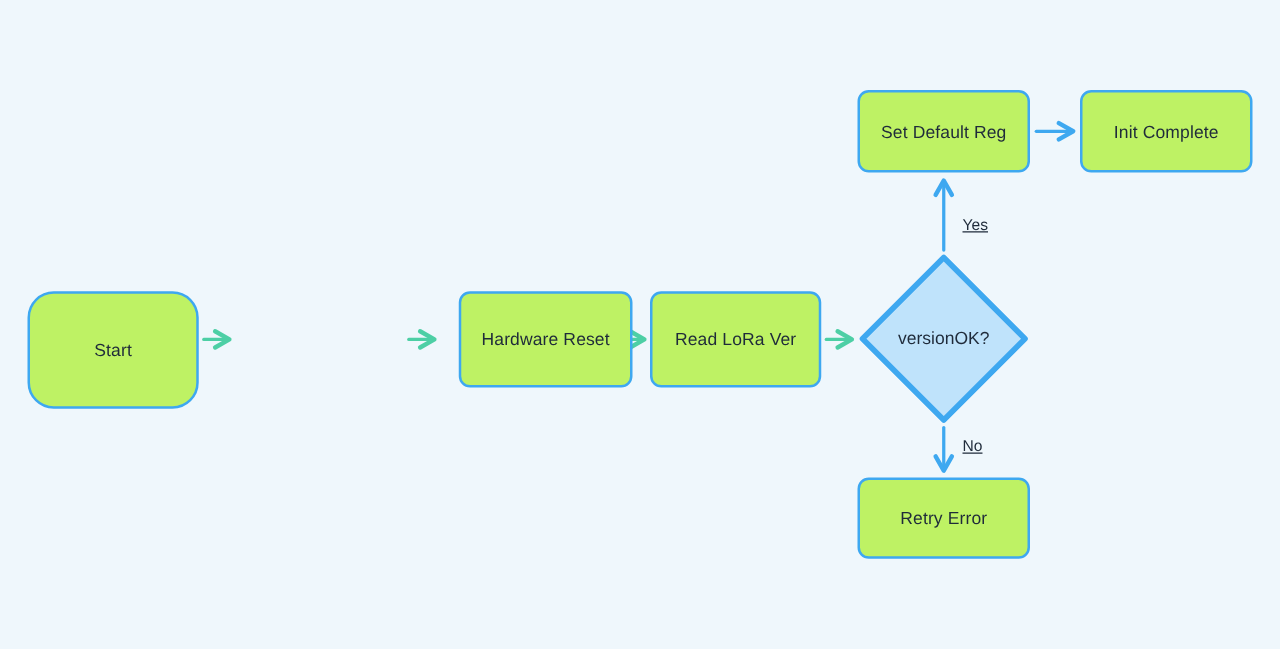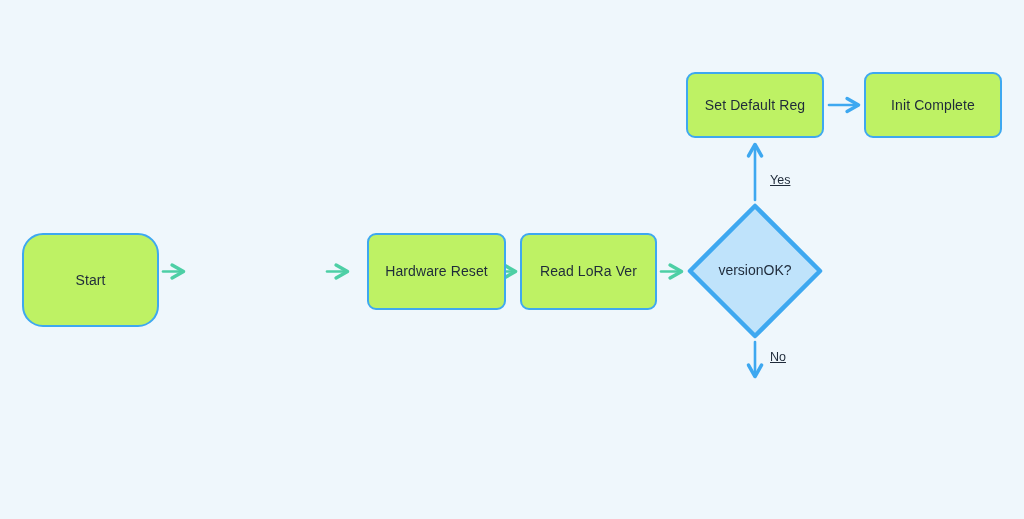--- a/index.html
+++ b/index.html
@@ -148,17 +148,20 @@
   </div>
 
   <div class="node n-setdefault">
     <span class="label">Set Default Reg</span>
   </div>
 
   <div class="node n-initcomplete">
     <span class="label">Init Complete</span>
   </div>
 
+  <div class="node n-retry">
+    <span class="label">Retry Error</span>
+  </div>
 
   <div class="edge-label lbl-yes">Yes</div>
   <div class="edge-label lbl-no">No</div>
 
 </div>
 
 </body></html>

